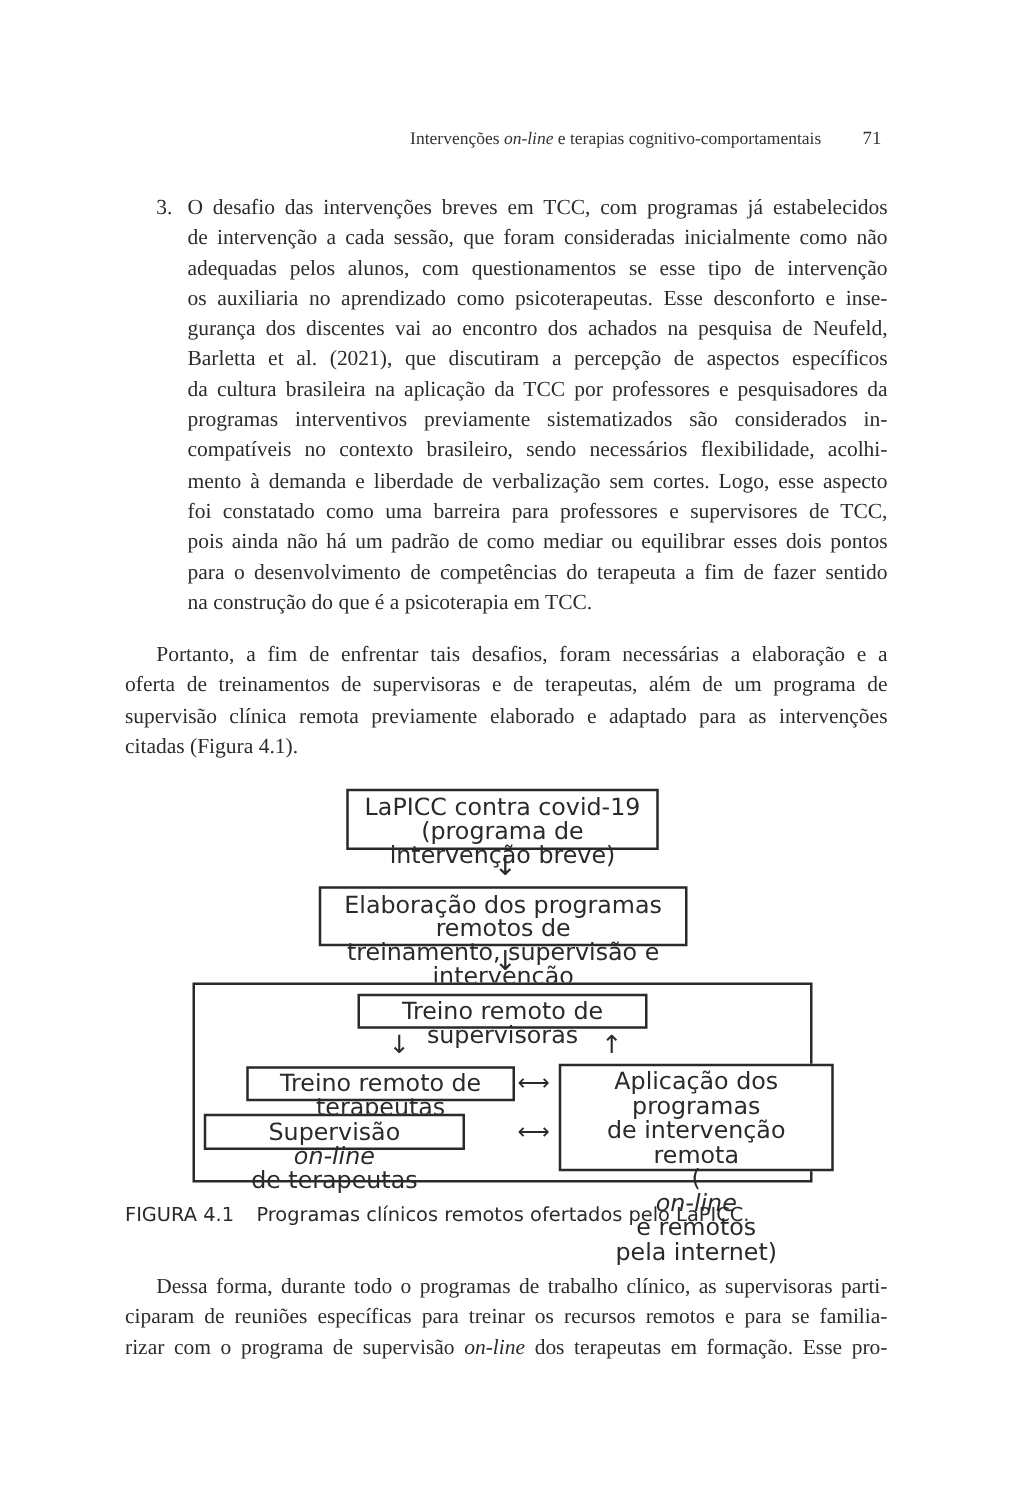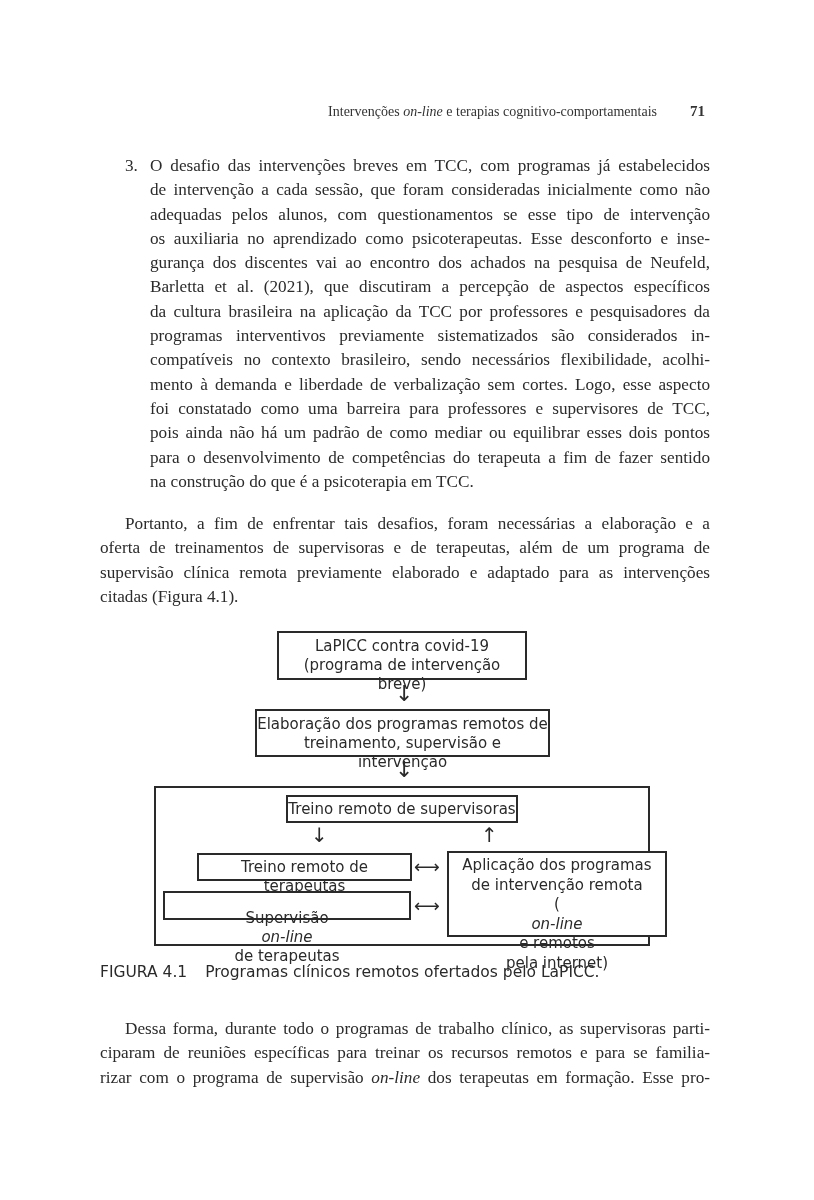--- a/index.html
+++ b/index.html
@@ -6,51 +6,51 @@
   body {
     width: 814px; height: 1200px; background: #ffffff; position: relative; overflow: hidden;
     color: #2a2a2a;
     font-family: "DejaVu Serif", "Liberation Serif", serif;
   }
   .running-head {
     position: absolute; top: 104px; left: 0; width: 814px; height: 20px;
     font-family: "Liberation Serif", serif; font-size: 14px; color: #333;
   }
   .running-head .title { position: absolute; right: 157px; top: 0; white-space: nowrap; }
-  .running-head .pnum { position: absolute; right: 109px; top: -1px; font-weight: bold; font-size: 15px; }
+  .running-head .pnum { position: absolute; right: 109px; top: -1px; font-weight: normal; font-size: 15px; }
 
   .body-text {
     font-family: "Liberation Serif", serif;
     font-size: 17.2px; line-height: 24.3px; color: #2b2b2b;
   }
   .list-item { position: absolute; left: 125px; top: 154px; width: 585px; }
   .list-item .num { position: absolute; left: 0; top: 0; }
   .list-item .lines { margin-left: 25px; }
   .line { display: block; text-align: justify; text-align-last: justify; white-space: nowrap; height: 24.3px; }
   .line.last { text-align-last: left; }
 
   .para { position: absolute; left: 100px; width: 610px; }
   .para .line.indent { padding-left: 25px; }
   .para1 { top: 512px; }
   .para2 { top: 1017px; }
 
   
   .diagram { position: absolute; left: 0; top: 0; width: 814px; height: 1200px; pointer-events: none; }
   .box {
     position: absolute; border: 2px solid #2a2a2a; background: #fff; box-sizing: border-box;
-    font-family: "DejaVu Sans", "Liberation Sans", sans-serif; font-size: 15px; color: #2a2a2a;
+    font-family: "DejaVu Sans", "Liberation Sans", sans-serif; font-size: 19px; color: #2a2a2a;
     text-align: center; line-height: 19px; pointer-events: auto;
   }
   .box span { display: block; }
   .box-top { left: 277px; top: 631px; width: 250px; height: 49px; padding-top: 4px; }
   .box-elab { left: 255px; top: 709px; width: 295px; height: 48px; padding-top: 4px; }
   .outer { left: 154px; top: 786px; width: 496px; height: 160px; border-width: 2px; }
   .box-sup { left: 286px; top: 795px; width: 232px; height: 28px; padding-top: 3px; }
   .box-ter { left: 197px; top: 853px; width: 215px; height: 28px; padding-top: 3px; }
-  .box-sol { left: 163px; top: 891px; width: 248px; height: 29px; padding-top: 16px; }
+  .box-sol { left: 163px; top: 891px; width: 209px; height: 29px; padding-top: 4px; }
   .box-apl { left: 447px; top: 851px; width: 220px; height: 86px; padding-top: 3px; line-height: 19.5px; }
   .arrow {
     position: absolute; font-family: "DejaVu Sans", sans-serif; color: #2a2a2a; line-height: 1;
   }
   .arr-down1 { left: 395px; top: 683px; font-size: 22px; }
   .arr-down2 { left: 395px; top: 759px; font-size: 22px; }
   .arr-down3 { left: 311px; top: 825px; font-size: 20px; }
   .arr-up1 { left: 481px; top: 825px; font-size: 20px; }
   .arr-lr1 { left: 414px; top: 858px; font-size: 18px; }
   .arr-lr2 { left: 414px; top: 897px; font-size: 18px; }

